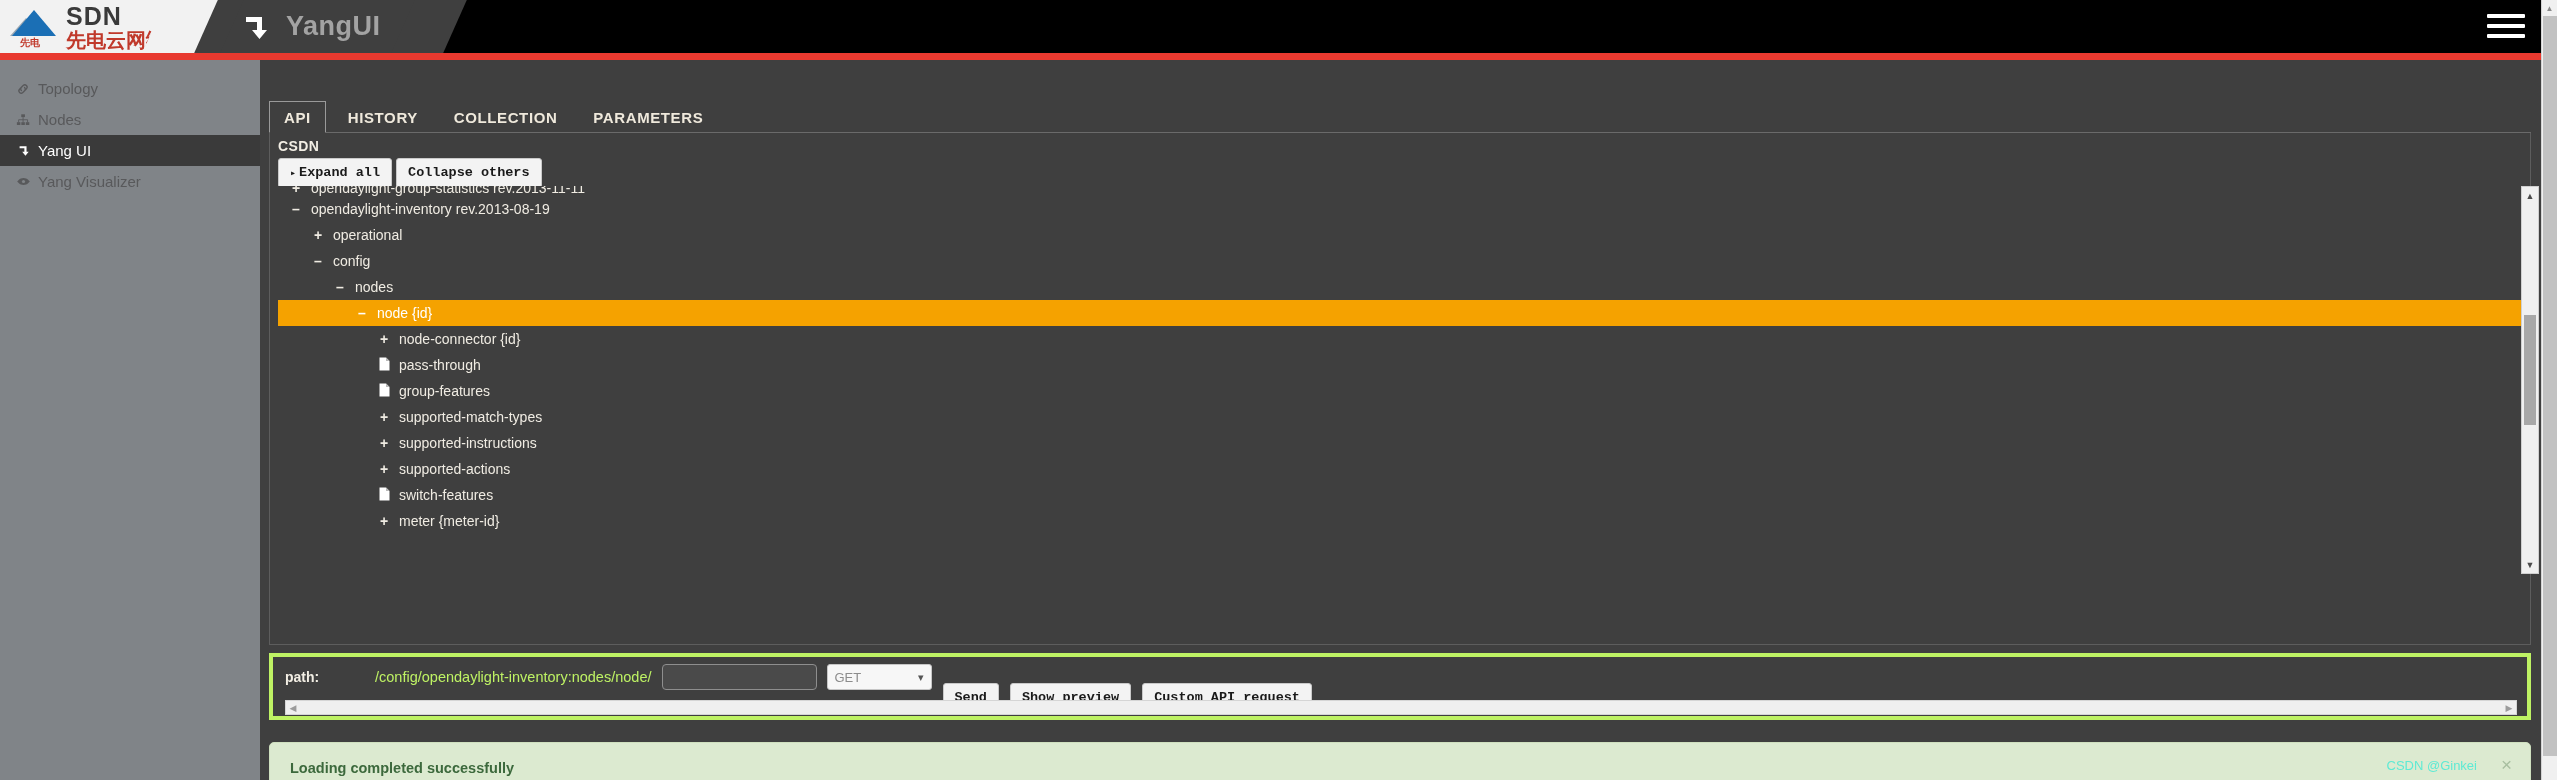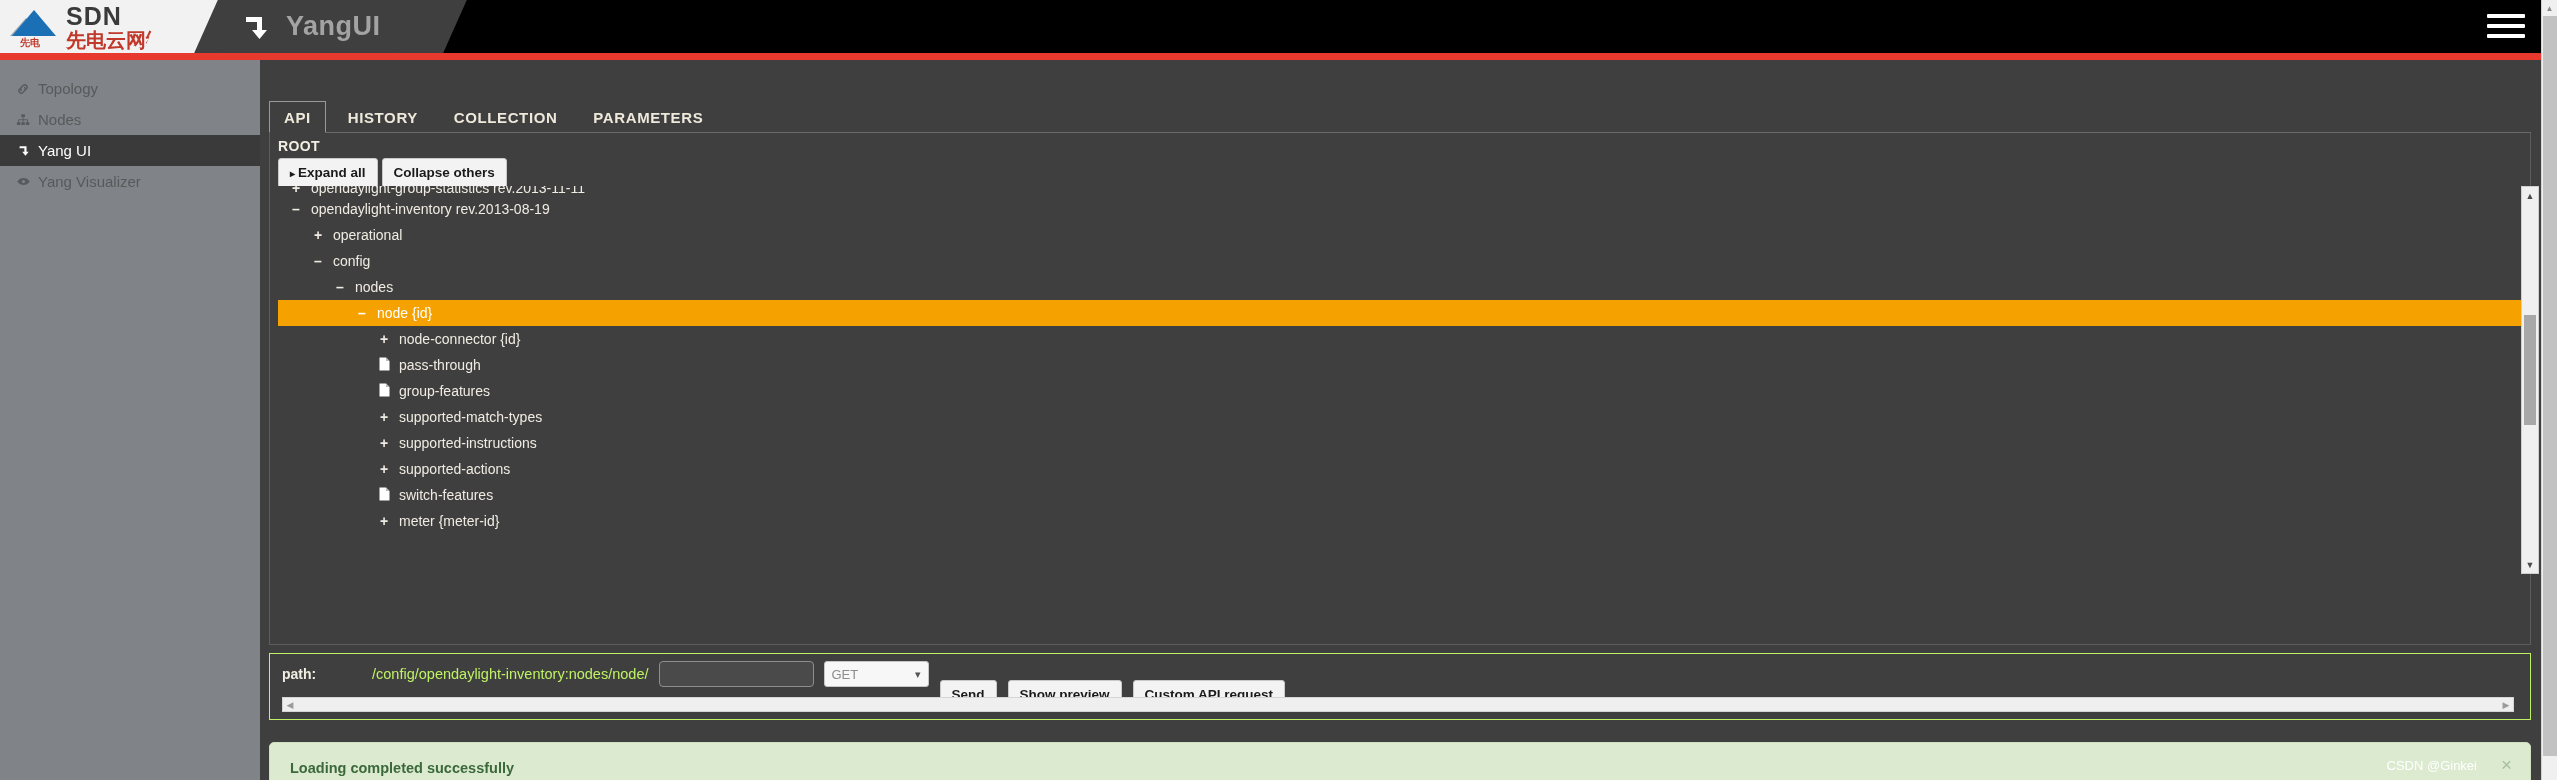--- a/index.html
+++ b/index.html
@@ -159,21 +159,21 @@
   .root-label {
     position: absolute; left: 18px; top: 78px;
     color: #f2eee4; font-size: 14px; font-weight: bold;
     letter-spacing: 0.4px;
   }
   .btnrow { position: absolute; left: 18px; top: 98px; display: flex; gap: 4px; }
   .wbtn {
     background: #f3f3f3; border: 1px solid #c9c9c9; border-radius: 3px;
     font-size: 13.5px; font-weight: bold; color: #1a1a1a;
     padding: 6px 11px; cursor: pointer; line-height: 1.2;
-    font-family: Liberation Sans, sans-serif;
+    font-family: Liberation Mono, monospace;
   }
   .wbtn .caret { font-size: 10px; margin-right: 3px; }
 
   
   .treebox {
     position: absolute; left: 18px; top: 126px;
     width: 2245px; height: 388px;
     overflow: hidden;
     background: #3f3f3f;
   }
@@ -203,21 +203,21 @@
   }
   .vsb .thumb {
     position: absolute; left: 2px; top: 128px;
     width: 12px; height: 110px; background: #a8a8a8;
   }
 
   
   .pathpanel {
     position: absolute; left: 9px; top: 593px;
     width: 2262px; height: 67px;
-    border: 1px solid #bef264;
+    border: 4px solid #bef264;
   }
   .pathrow {
     display: flex; align-items: center; height: 40px; padding-left: 12px;
   }
   .plabel {
     color: #f2eee4; font-size: 14px; font-weight: bold; width: 90px;
   }
   .ptext { color: #bef264; font-size: 14.5px; margin-right: 10px; }
   .pinput {
     width: 155px; height: 26px;
@@ -255,21 +255,21 @@
   .alert-text {
     color: #3c693c; font-size: 14.5px; font-weight: bold; margin-left: 20px;
   }
   .alert-x {
     position: absolute; right: 18px; top: 12px;
     color: #a8bfa0; font-size: 19px; cursor: pointer; line-height: 1;
   }
 
   .watermark {
     position: absolute; right: 80px; bottom: 7px;
-    color: #ffffff; font-size: 13px;
+    color: #5eead4; font-size: 13px;
   }
 
   
   .pagesb {
     position: absolute; right: 0; top: 0; width: 16px; height: 780px;
     background: #f0f0f0; border-left: 1px solid #d2d2d2;
   }
   .pagesb .parr {
     height: 16px; display: flex; align-items: center; justify-content: center;
     font-size: 8px; color: #8a8a8a;
@@ -372,21 +372,21 @@
     <div class="tab">
       <span>COLLECTION</span>
     </div>
     <div class="tab">
       <span>PARAMETERS</span>
     </div>
   </div>
 
   <div class="panel"></div>
 
-  <div class="root-label">ROOT</div>
+  <div class="root-label">CSDN</div>
 
   <div class="btnrow">
     <button class="wbtn">
       <span class="caret">▸</span><span>Expand all</span>
     </button>
     <button class="wbtn">
       <span>Collapse others</span>
     </button>
   </div>
 

